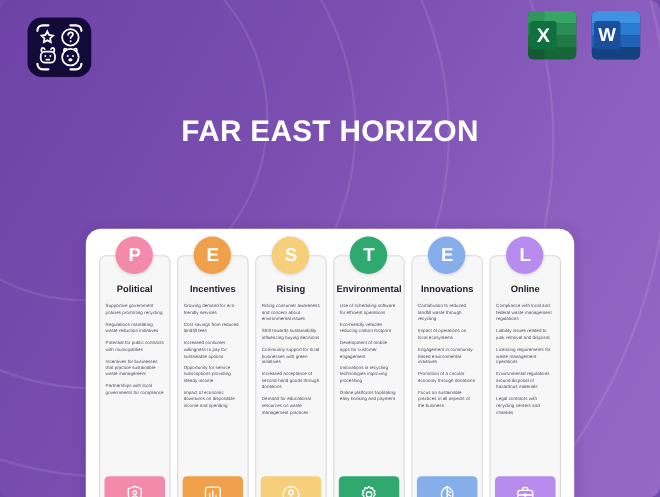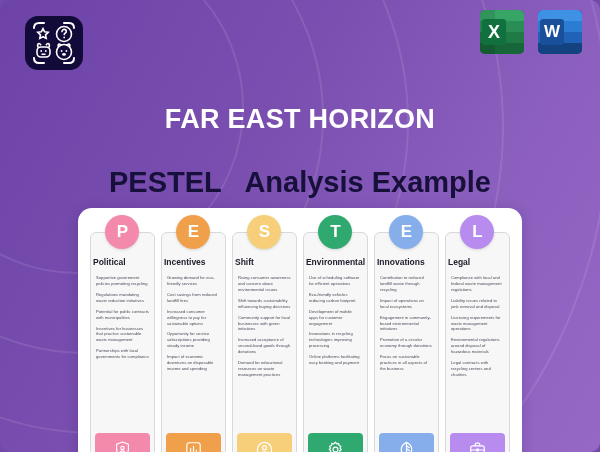--- a/index.html
+++ b/index.html
@@ -81,21 +81,21 @@
     display:flex;flex-direction:column;
   }
   .badge{
     position:absolute;left:50%;top:-18px;transform:translateX(-50%);
     width:34px;height:34px;border-radius:50%;
     color:#ffffff;font-size:17px;font-weight:bold;
     display:flex;align-items:center;justify-content:center;
     box-shadow:0 1px 3px rgba(0,0,0,.14);
   }
   .colname{
-    margin-top:24px;text-align:left;font-size:8.5px;font-weight:bold;color:#23202e;
+    margin-top:24px;text-align:center;font-size:8.5px;font-weight:bold;color:#23202e;
     padding:0 2px 6px 2px;
   }
   .items{
     flex:1 1 auto;padding:2px 5px 4px 5px;
     display:flex;flex-direction:column;gap:5px;
   }
   .item{
     font-size:4.1px;line-height:1.45;color:#4a4754;
     letter-spacing:.05px;
   }
@@ -154,25 +154,20 @@
     <div class="appicon wd">
       <div class="band b1"></div>
         <div class="band b2"></div>
       <div class="band b3"></div>
         <div class="band b4"></div>
       <div class="tile">W</div>
     </div>
   </div>
 
   <div class="brand">FAR EAST HORIZON</div>
-  <div class="maintitle">
-    <span class="lead">PESTEL</span>
-    &nbsp;
-    <span class="rest">Analysis Example</span>
-  </div>
 
   <div class="panel">
     <div class="cols" id="cols">
         <div class="col">
           <div class="badge" style="background: rgb(243, 137, 171);">P</div>
           <div class="colname">Political</div>
           <div class="items">
             <div class="item">Supportive government policies promoting recycling</div>
             <div class="item">Regulations mandating waste reduction initiatives</div>
             <div class="item">Potential for public contracts with municipalities</div>
@@ -199,21 +194,21 @@
           </div>
           <div class="iconbar" style="background: rgb(240, 160, 75);">
             <svg width="19" height="19" viewBox="0 0 24 24" fill="none" stroke="#fff" stroke-width="1.5" stroke-linecap="round" stroke-linejoin="round">
               <rect x="3.5" y="3.5" width="17" height="17" rx="3"></rect>
               <path d="M8.4 16V11M12 16V8M15.6 16v-3.2"></path>
             </svg>
           </div>
         </div>
         <div class="col">
           <div class="badge" style="background: rgb(247, 207, 122);">S</div>
-          <div class="colname">Shift</div>
+          <div class="colname">Rising</div>
           <div class="items">
             <div class="item">Rising consumer awareness and concern about environmental issues</div>
             <div class="item">Shift towards sustainability influencing buying decisions</div>
             <div class="item">Community support for local businesses with green initiatives</div>
             <div class="item">Increased acceptance of second-hand goods through donations</div>
             <div class="item">Demand for educational resources on waste management practices</div>
           </div>
           <div class="iconbar" style="background: rgb(247, 207, 122);">
             <svg width="19" height="19" viewBox="0 0 24 24" fill="none" stroke="#fff" stroke-width="1.5" stroke-linecap="round" stroke-linejoin="round">
               <circle cx="12" cy="12" r="9"></circle>
@@ -252,21 +247,21 @@
           <div class="iconbar" style="background: rgb(133, 174, 234);">
             <svg width="19" height="19" viewBox="0 0 24 24" fill="none" stroke="#fff" stroke-width="1.5" stroke-linecap="round" stroke-linejoin="round">
               <path d="M12 3c4.3 2 6.6 5.1 6.6 9 0 4-3 7-6.6 7s-6.6-3-6.6-7c0-3.9 2.3-7 6.6-9z"></path>
               <path d="M12 3.6V19"></path>
               <path d="M12 7.4l3.6 2.3M12 11.2l3.9 2.4M12 15l3.3 2"></path>
             </svg>
           </div>
         </div>
         <div class="col">
           <div class="badge" style="background: rgb(184, 140, 238);">L</div>
-          <div class="colname">Legal</div>
+          <div class="colname">Online</div>
           <div class="items">
             <div class="item">Compliance with local and federal waste management regulations</div>
             <div class="item">Liability issues related to junk removal and disposal</div>
             <div class="item">Licensing requirements for waste management operations</div>
             <div class="item">Environmental regulations around disposal of hazardous materials</div>
             <div class="item">Legal contracts with recycling centers and charities</div>
           </div>
           <div class="iconbar" style="background: rgb(184, 140, 238);">
             <svg width="19" height="19" viewBox="0 0 24 24" fill="none" stroke="#fff" stroke-width="1.5" stroke-linecap="round" stroke-linejoin="round">
               <rect x="3.4" y="7.4" width="17.2" height="12" rx="2.6"></rect>

